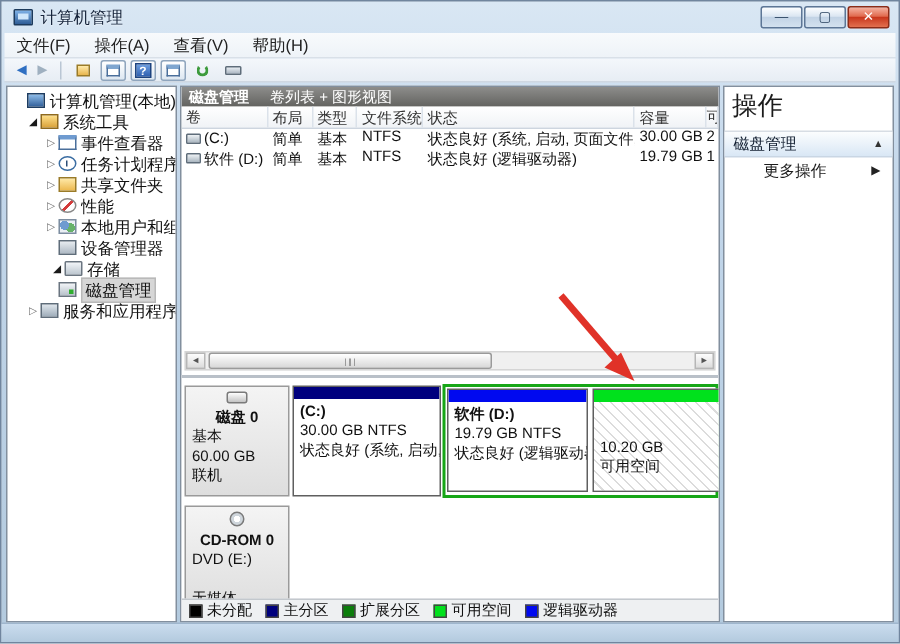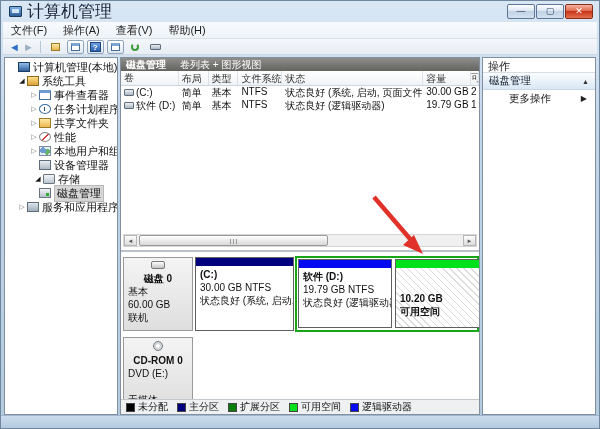--- a/index.html
+++ b/index.html
@@ -5,21 +5,21 @@
   * { margin:0; padding:0; box-sizing:border-box; font-family:"Liberation Sans","DejaVu Sans",sans-serif; }
   body { width:600px; height:429px; position:relative; background:#e8eef5; overflow:hidden; }
   #screen { position:absolute; inset:0; width:600px; height:429px;
     background:linear-gradient(180deg,#d9e7f4 0%,#c2d6ea 30%,#b3cade 100%);
     border:1px solid #70859e; }
 
   
   .titlebar { position:absolute; left:0; top:0; right:0; height:21px; display:flex; align-items:center; }
   .app-icon { width:13px; height:11px; margin:0 5px 0 8px; background:linear-gradient(#7fb2e8,#2f5d96); border:1px solid #1c3least; border:1px solid #1c3a5c; border-radius:1px; position:relative; }
   .app-icon:after { content:""; position:absolute; left:2px; top:2px; right:2px; height:4px; background:#cfe6fa; }
-  .title-text { font-size:17px; color:#15233a; text-shadow:0 1px 1px #ffffffaa; }
+  .title-text { font-size:11px; color:#15233a; text-shadow:0 1px 1px #ffffffaa; }
   .win-controls { position:absolute; right:6px; top:3px; display:flex; gap:1px; }
   .wbtn { width:28px; height:15px; border:1px solid #5d7696; border-radius:2px; font-size:9px; line-height:12px; text-align:center; color:#28415e; background:linear-gradient(#fdfeff,#dbe6f2 45%,#c2d3e5 50%,#d3e1ef); }
   .wbtn.close { background:linear-gradient(#f5b3a2,#e06a4e 45%,#c8361c 50%,#e2704f); border-color:#8c2c18; color:#fff; font-weight:bold; }
 
   
   .menubar { position:absolute; left:2px; top:21px; right:2px; height:17px; background:linear-gradient(#f8fafc,#eef3f8); border-bottom:1px solid #d9e0e8; display:flex; align-items:center; }
   .menu-item { font-size:11px; color:#222; padding:0 8px; height:100%; display:flex; align-items:center; }
   .toolbar { position:absolute; left:2px; top:38px; right:2px; height:16px; background:linear-gradient(#f4f7fb,#e7edf4); border-bottom:1px solid #cfd8e2; display:flex; align-items:center; gap:3px; padding-left:6px; }
   .nav-arrow { font-size:11px; line-height:14px; }
   .nav-back { color:#2f6fc2; }
@@ -97,21 +97,21 @@
   .part-title { font-weight:bold; }
   .ext-wrap { position:absolute; border:2px solid #17a617; background:#fff; }
   .free-hatch { background:repeating-linear-gradient(45deg,#ffffff 0 4px,#dcdcdc 4px 5px); }
   .free-text { margin-top:22px; }
 
   .legend { position:absolute; left:0; right:0; bottom:0; height:15px; background:#eef0f2; border-top:1px solid #c3c8cd; display:flex; align-items:center; padding-left:5px; gap:9px; }
   .lg-item { display:flex; align-items:center; gap:3px; font-size:10px; color:#111; white-space:nowrap; }
   .lg-swatch { width:9px; height:9px; border:1px solid #444; }
 
   
-  .ap-title { height:15px; font-size:11px; color:#1b1b1b; padding:1px 5px; border-bottom:1px solid #d7dde4; }
+  .ap-title { height:30px; font-size:17px; color:#1b1b1b; padding:1px 5px; border-bottom:1px solid #d7dde4; }
   .ap-section { height:17px; background:linear-gradient(#fbfdfe,#d9e7f5); border-bottom:1px solid #c9d6e4; display:flex; align-items:center; font-size:10.5px; color:#0f1c2e; padding:0 6px; }
   .ap-section .chev { margin-left:auto; font-size:7px; color:#333; }
   .ap-more { height:17px; display:flex; align-items:center; font-size:10.5px; color:#1b1b1b; padding:0 8px 0 26px; }
   .ap-more .chev { margin-left:auto; font-size:8px; color:#222; }
 
   .red-arrow { position:absolute; left:360px; top:186px; pointer-events:none; }
 </style>
 </head>
 <body>
 
@@ -293,21 +293,21 @@
 
       <div class="ext-wrap" style="left:174px; top:4px; width:184px; height:76px;">
         <div class="part" style="left:1px; top:1px; width:94px; height:69px;">
           <div class="part-bar" style="background-color: rgb(0, 9, 240);"></div>
           <div class="part-text">
             <div class="part-title">软件 (D:)</div>
             <div>19.79 GB NTFS</div>
             <div>状态良好 (逻辑驱动器)</div>
           </div>
         </div>
-        <div class="part" style="left:98px; top:1px; width:104px; height:69px;font-weight:bold;">
+        <div class="part" style="left:98px; top:1px; width:104px; height:69px;">
           <div class="part-bar" style="background-color: rgb(0, 225, 28);"></div>
           <div class="free-hatch" style="position:absolute; left:0; right:0; top:8px; bottom:0;"></div>
           <div class="part-text free-text" style="position:relative;">
             <div>10.20 GB</div>
             <div>可用空间</div>
           </div>
         </div>
       </div>
 
       <div class="disk-label" style="left:2px; top:85px; width:70px; height:70px;">

